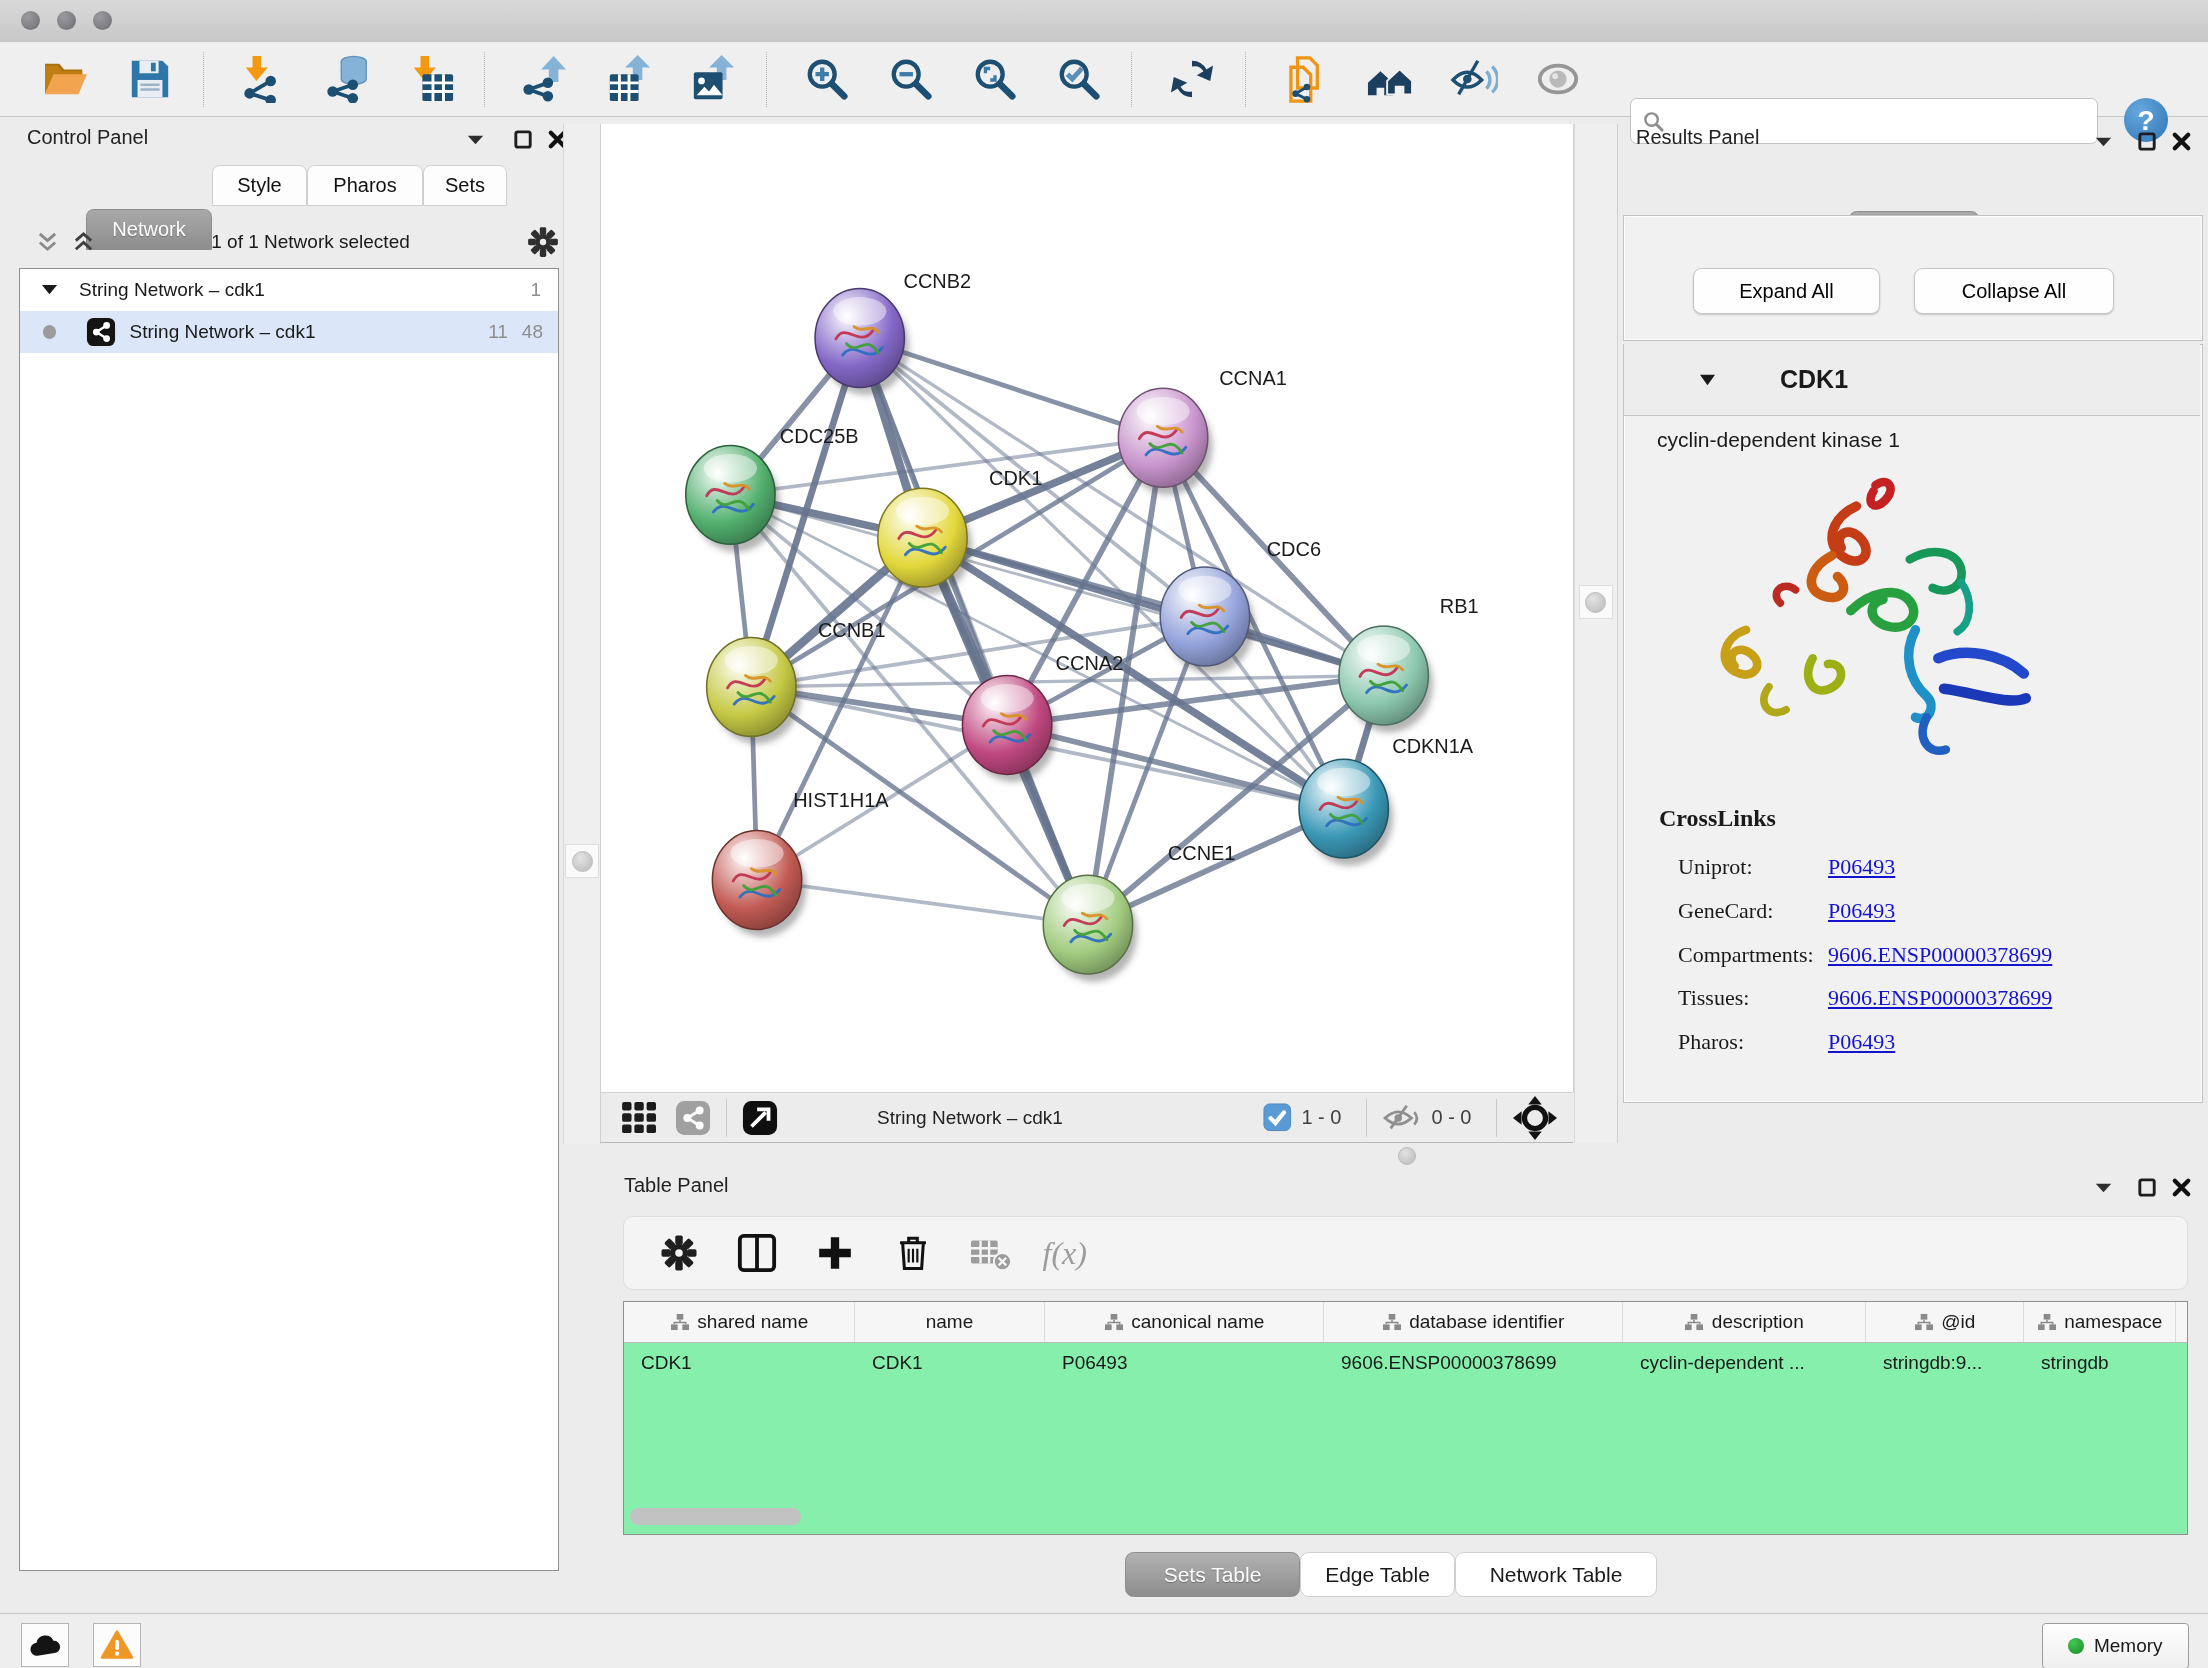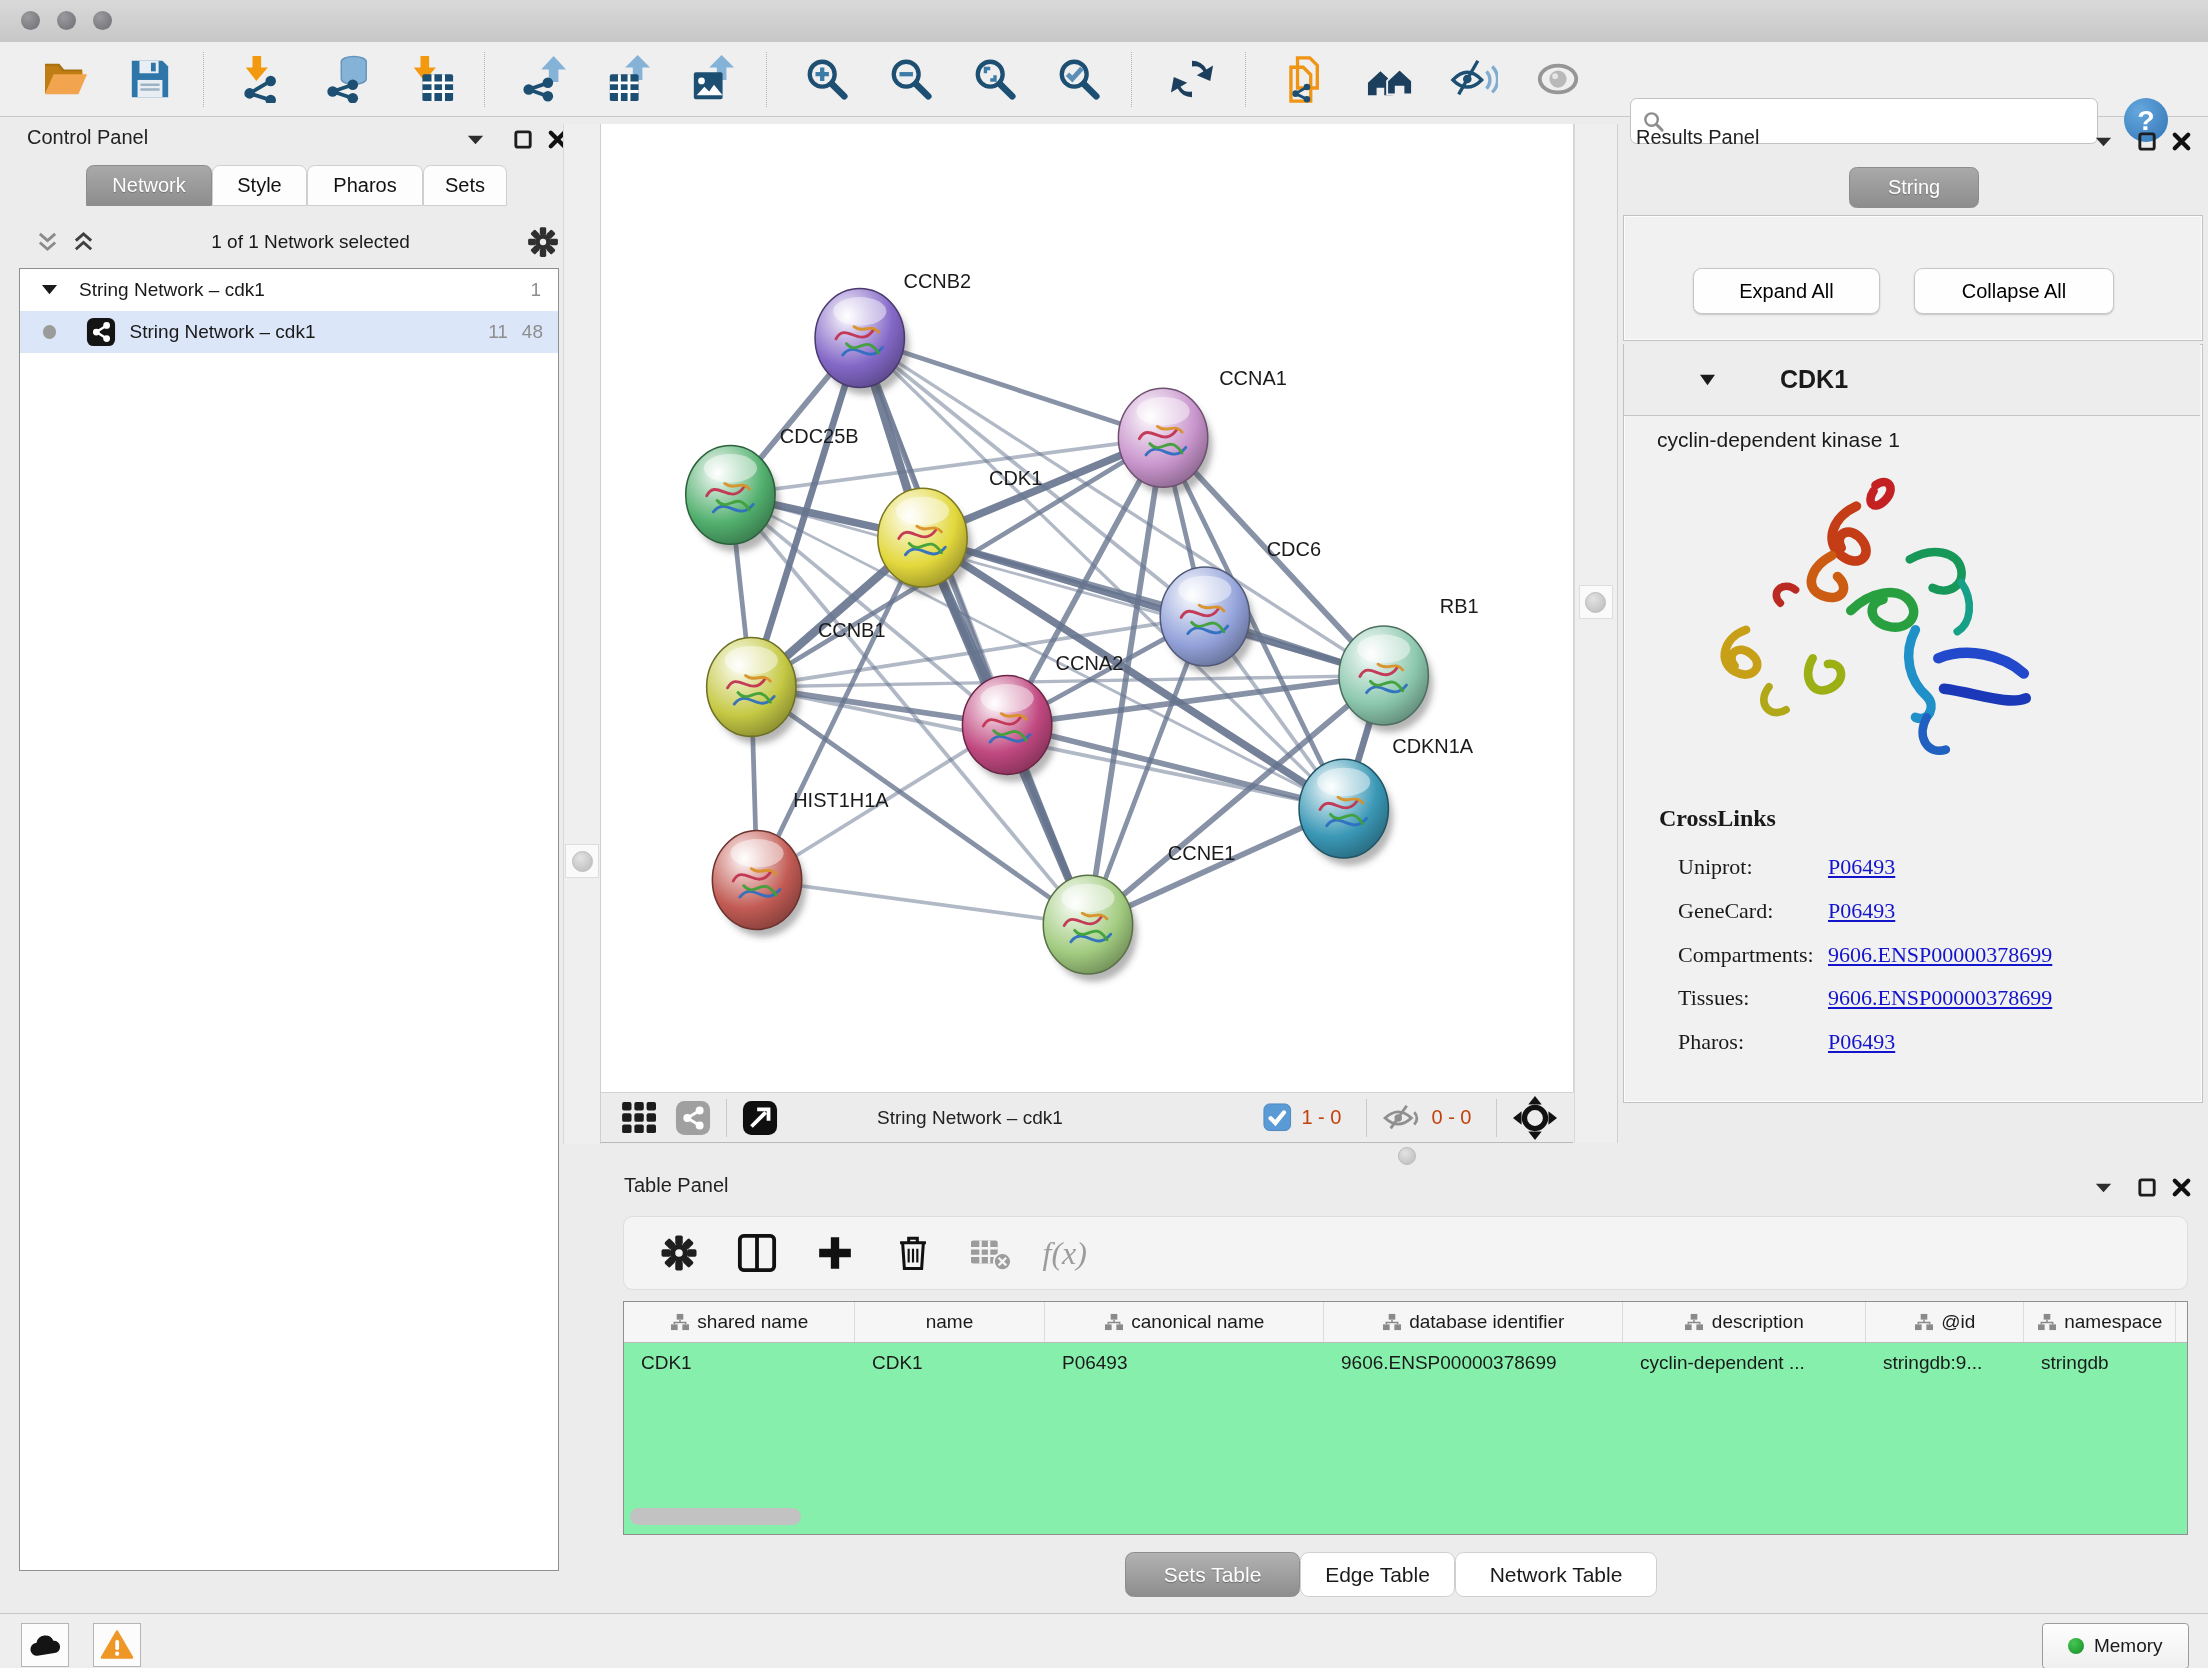--- a/index.html
+++ b/index.html
@@ -23,38 +23,38 @@
   #search-wrap{right:110px;top:56px;width:468px;height:46px;background:#fff;border:1px solid #c2c2c2;
     border-radius:6.7px;display:flex;align-items:center;padding:0 11.4px;box-sizing:border-box;}
   #search-input{border:none;outline:none;flex:1;font-size:18px;font-family:"Liberation Sans",sans-serif;background:transparent;}
   #help-btn{right:40px;top:56px;width:44px;height:44px;border-radius:50%;background:radial-gradient(circle at 35% 30%,#66a8dd,#2f73b5);
     color:#fff;font-size:28.5px;font-weight:bold;text-align:center;line-height:44px;}
   
   #cp-title{left:27px;top:126px;font-size:20px;color:#222;}
   .panel-ctl{top:128px;width:25px;height:23px;}
   .tab{height:41px;box-sizing:border-box;border:1px solid #cfcfcf;background:#fdfdfd;
     border-radius:7.6px 7.6px 0 0;font-size:20px;display:inline-flex;align-items:center;justify-content:center;color:#111;}
-  .tab.active{background:linear-gradient(#a9a9a9,#8d8d8d);color:#fff;border-color:#8d8d8d;text-shadow:0 1px 1px rgba(0,0,0,.25);}
+  .tab.active{background:linear-gradient(#a9a9a9,#8d8d8d);color:#fff;border-color:#8d8d8d;text-shadow:0 1px 1px rgba(0,0,0,.25);margin-top:44px;}
   #cp-tabs{left:86px;top:165px;display:flex;}
   #cp-status{left:28.5px;top:226px;width:533px;height:32px;display:flex;align-items:center;}
   #cp-status-label{flex:1;text-align:center;font-size:19px;}
   #cp-box{left:19px;top:268px;width:540px;height:1303px;background:#fff;border:1.9px solid #8f8f8f;box-sizing:border-box;}
   .tree-row{height:42px;display:flex;align-items:center;font-size:19px;}
   .cnt{color:#8e8e8e;font-size:19px;}
   
   .vstrip{background:#efefef;border-left:1px solid #d8d8d8;border-right:1px solid #cfcfcf;}
   .handle-sq{background:#fafafa;border:1px solid #ddd;width:32px;height:32px;display:flex;align-items:center;justify-content:center;}
   .handle-dot{width:19px;height:19px;border-radius:50%;background:radial-gradient(circle at 38% 32%,#e3e3e3,#b9b9b9);border:1px solid #bbb;}
   
   #canvas{left:601px;top:124px;width:972px;height:968px;background:#fff;border-right:1px solid #d4d4d4;}
   #net-toolbar{left:601px;top:1092px;width:972px;height:51px;background:#ececec;
     border-top:1px solid #d2d2d2;border-bottom:1px solid #b9b9b9;display:flex;align-items:center;box-sizing:border-box;}
   .nt-sep{width:0;height:38px;border-left:1.9px solid #cacaca;margin:0 15px;}
   #net-title{font-size:19px;color:#222;margin-left:99px;flex:1;}
-  .nt-count{font-size:20px;color:#c2410c;margin:0 9.5px;}
+  .nt-count{font-size:20px;color:#404040;margin:0 9.5px;}
   #hsplit{left:601px;top:1143px;width:1607px;height:25px;background:#ececec;}
   
   #rp-title{left:1636px;top:126px;font-size:20px;color:#222;}
   #rp-tab{left:1849px;top:167px;width:130px;}
   .rp-box{left:1623px;width:580px;background:#f1f1f1;border:1px solid #c2c2c2;box-sizing:border-box;box-shadow:inset 0 0 0 1px #fdfdfd;}
   .rp-btn{height:46px;background:#fefefe;border:1px solid #c6c6c6;border-radius:8.6px;font-size:20px;
     display:inline-flex;align-items:center;justify-content:center;box-shadow:0 1px 1.9px rgba(0,0,0,.18);}
   #gene-head{left:1624px;top:344px;width:576px;height:72px;background:#ededed;border-bottom:1px solid #c6c6c6;
     display:flex;align-items:center;box-sizing:border-box;}
   #gene-name{font-size:25px;font-weight:bold;margin-left:63px;}

